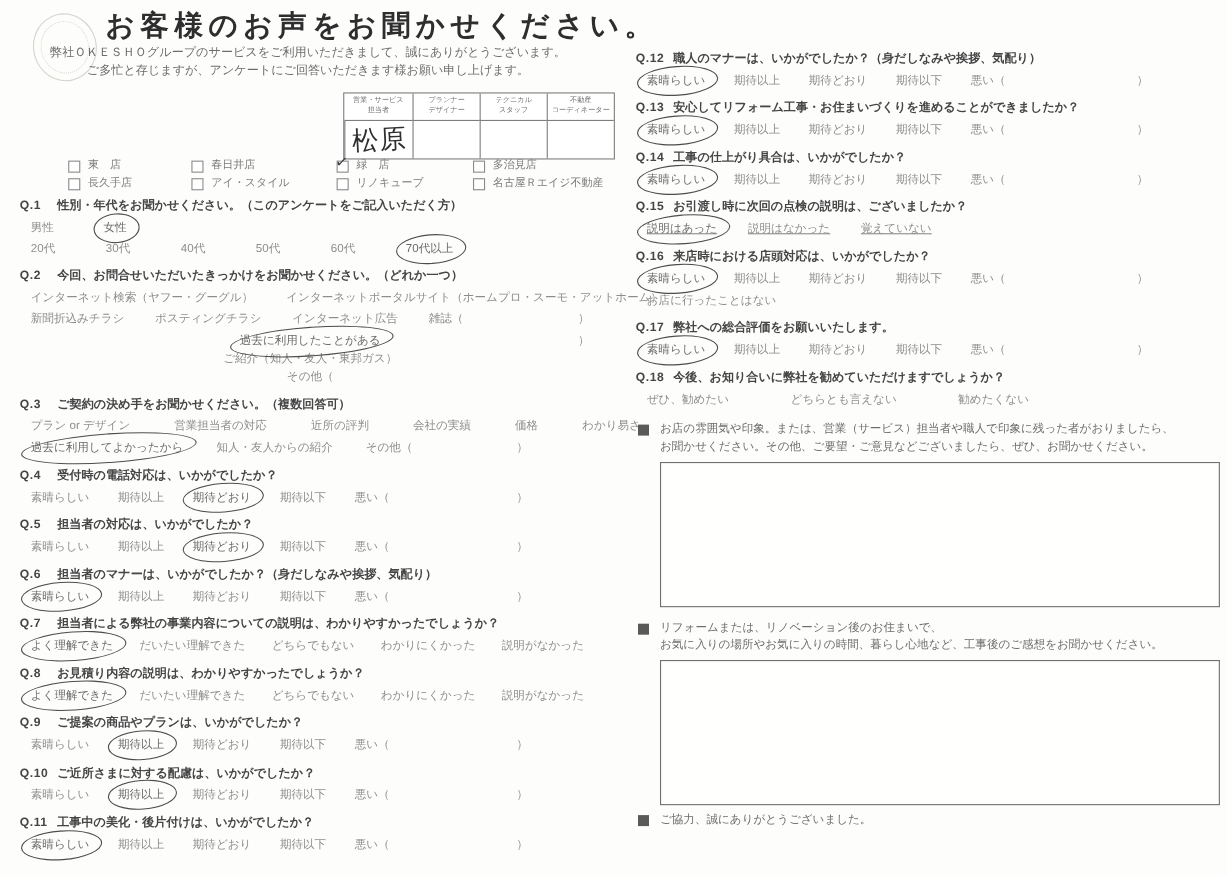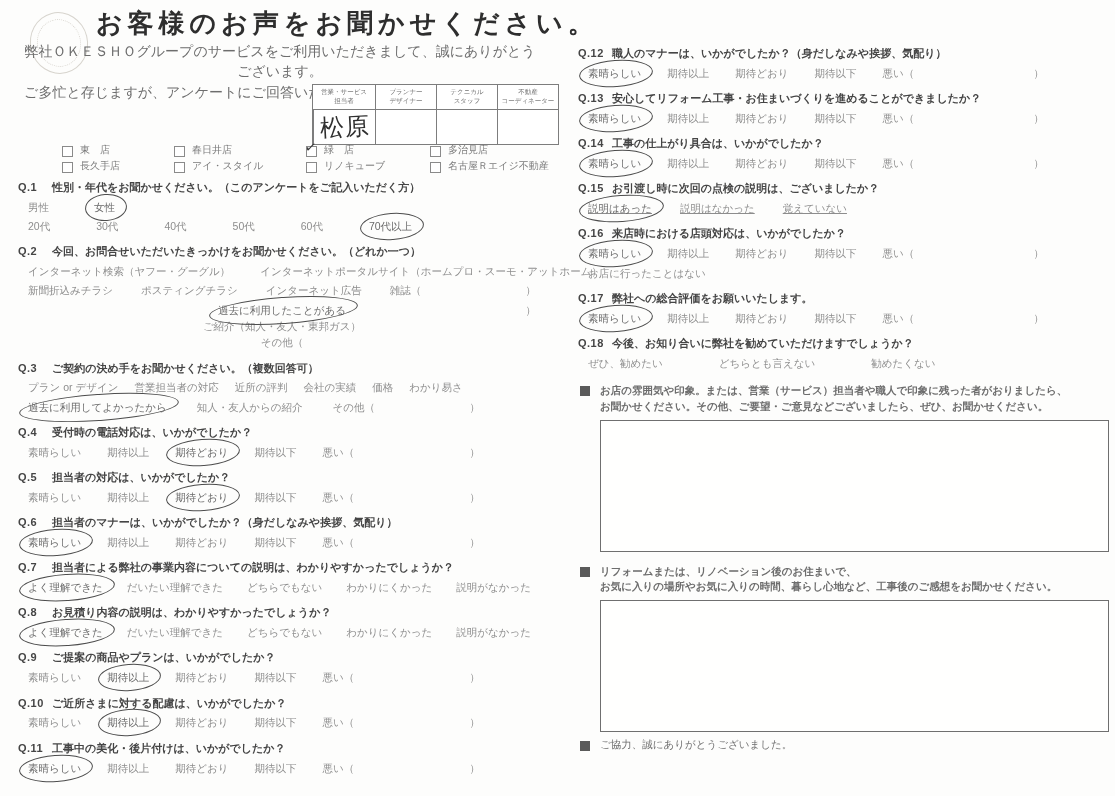--- a/index.html
+++ b/index.html
@@ -9,21 +9,21 @@
 
   
   .stamp{position:absolute;left:30px;top:12px;width:56px;height:60px;
     border:1.5px solid rgba(152,143,128,.5);border-radius:50%;
     transform:rotate(-14deg);opacity:.75;}
   .stamp::before{content:"";position:absolute;inset:6px;border:1px dotted rgba(152,143,128,.45);
     border-radius:50%;}
   .page-title{position:absolute;left:96px;top:6px;width:420px;
     font-size:26px;font-weight:bold;color:#2e2e2e;letter-spacing:5px;white-space:nowrap;}
   .intro{position:absolute;left:22px;top:41px;width:516px;text-align:center;
-    font-size:14px;color:#6d6d6d;line-height:1.45;}
+    font-size:11px;color:#6d6d6d;line-height:1.45;}
 
   
   .staff-table{position:absolute;left:312px;top:84px;width:245px;
     border:1px solid #7d7d7d;background:#fff;
     display:grid;grid-template-columns:62px 61px 61px 61px;grid-template-rows:25px 34px;}
   .staff-table .hcell{border-left:1px solid #7d7d7d;border-bottom:1px solid #7d7d7d;
     font-size:6.5px;color:#707070;text-align:center;line-height:1.35;
     display:flex;align-items:center;justify-content:center;white-space:pre-line;padding:1px;}
   .staff-table .hcell:first-child{border-left:none;}
   .staff-table .vcell{border-left:1px solid #7d7d7d;display:flex;align-items:center;justify-content:center;}
@@ -59,21 +59,21 @@
   .trail{position:absolute;right:0;color:#8d8d8d;}
 
   .circled{position:relative;color:#6a6a6a;}
   .circled::before{content:"";position:absolute;left:-9px;right:-12px;top:-5px;bottom:-6px;
     border:1.6px solid #4d4d4d;border-radius:50%;transform:rotate(-4deg);pointer-events:none;}
 
   
   .comment{margin-top:12px;font-size:10.5px;color:#6d6d6d;line-height:1.5;}
   .comment-head{display:flex;}
   .bullet{flex:none;width:10px;height:10px;background:#5a5a5a;margin:3px 10px 0 2px;}
-  .comment-lines{white-space:nowrap;font-weight:bold;}
+  .comment-lines{white-space:nowrap;}
   .comment-box{margin:5px 4px 0 22px;height:130px;border:1px solid #6f6f6f;background:#fffffe;}
   .comment:nth-of-type(2) .comment-box{height:122px;}
   .closing{margin-top:6px;display:flex;font-size:10.5px;color:#6d6d6d;}
 </style>
 </head>
 <body>
 
 <div class="page">
 
   <div class="stamp"></div>
@@ -179,21 +179,21 @@
           <span class="opt">ご紹介（知人・友人・東邦ガス）</span>
           <span class="opt">その他（</span>
           <span class="trail">）</span>
         </div>
       </div>
       <div class="q-block">
         <div class="q-head">
           <span class="q-num">Q.3</span>
           <span class="q-title">ご契約の決め手をお聞かせください。（複数回答可）</span>
         </div>
-        <div class="q-row" style="column-gap: 16px;">
+        <div class="q-row" style="column-gap: 40px;">
           <span class="opt">プラン or デザイン</span>
           <span class="opt">営業担当者の対応</span>
           <span class="opt">近所の評判</span>
           <span class="opt">会社の実績</span>
           <span class="opt">価格</span>
           <span class="opt">わかり易さ</span>
         </div>
         <div class="q-row trail-row" style="column-gap: 30px;">
           <span class="opt circled">過去に利用してよかったから</span>
           <span class="opt">知人・友人からの紹介</span>

